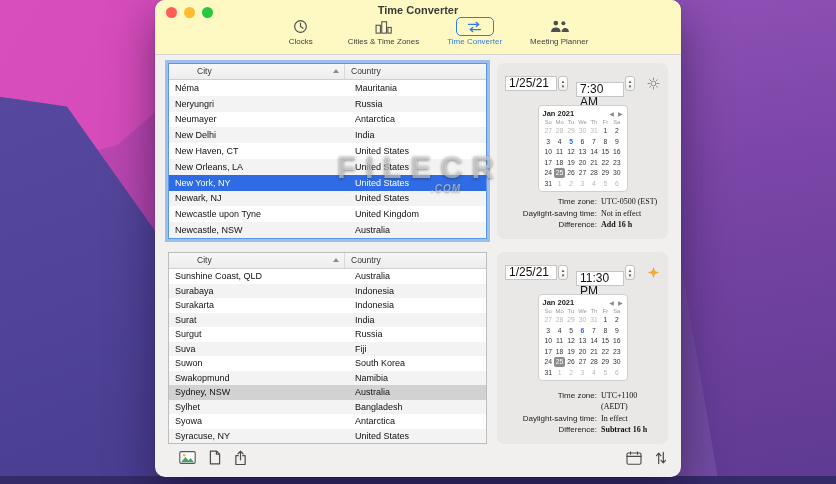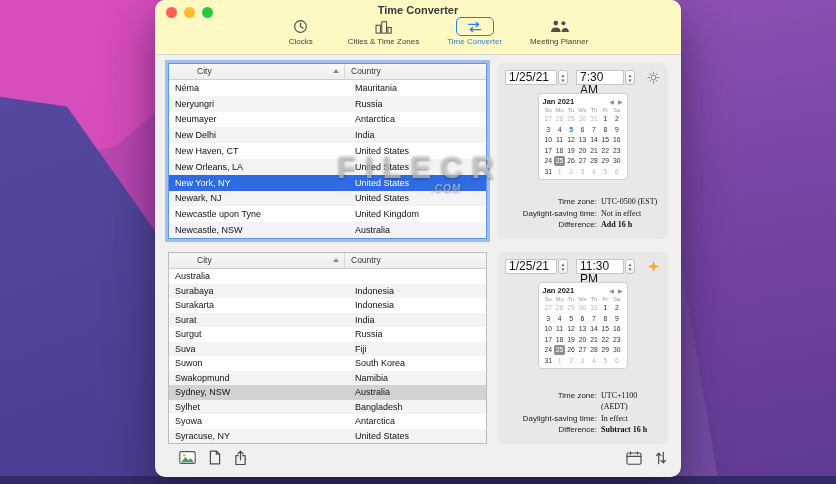--- a/index.html
+++ b/index.html
@@ -46,21 +46,21 @@
   .t-row.sel-focus{background:#2e6be4 !important;color:#fff;}
   .t-row.sel-blur{background:#d2d2d2 !important;color:#111;}
   .t-cell{padding:0 6px;box-sizing:border-box;white-space:nowrap;overflow:hidden;}
   .t-cell.c1{width:180px;}
   .t-cell.c2{flex:1;}
 
   .panel{flex:1;background:#e9e8e7;border-radius:7px;padding:7px 8px;box-sizing:border-box;display:flex;flex-direction:column;}
   .dt-row{display:flex;align-items:center;}
   .field{background:#fff;border:1px solid #c6c6c6;font-size:12px;height:15px;line-height:13px;padding:0 3px;box-sizing:border-box;color:#111;}
   .field.date{width:52px;}
-  .field.time{width:48px;margin-left:8px;}
+  .field.time{width:48px;margin-left:8px;margin-top:12px;}
   .stepper{margin-left:1px;width:10px;height:15px;border:1px solid #c2c2c2;border-radius:3px;background:linear-gradient(#fff,#efefef);display:flex;flex-direction:column;align-items:center;justify-content:center;box-sizing:border-box;}
   .stepper span{font-size:4.5px;line-height:5px;color:#555;}
   .daynight{margin-left:auto;width:14px;height:14px;display:flex;align-items:center;justify-content:center;}
 
   .cal{margin:8px auto 0;width:90px;background:#fff;border:1px solid #cfcfcf;border-radius:4px;padding:3px 4px;box-sizing:border-box;}
   .cal-head{display:flex;align-items:center;font-size:7.5px;font-weight:bold;color:#222;}
   .cal-title{flex:1;}
   .cal-nav{color:#8a8a8a;font-size:5.5px;}
   .cal-nav span{margin-left:3px;cursor:default;}
   .cal-dow{display:grid;grid-template-columns:repeat(7,1fr);font-size:5.8px;color:#9a9a9a;text-align:center;margin-top:1px;}
@@ -305,20 +305,21 @@
         <div class="t-hcell city">
           <span class="hlabel">City</span>
           <span class="sort-caret"></span>
         </div>
         <div class="t-hcell country">
           <span class="hlabel">Country</span>
         </div>
       </div>
       <div class="t-body">
               <div class="t-row">
+                <div class="t-cell c1">Sunshine Coast, QLD</div>
                 <div class="t-cell c2">Australia</div>
               </div>
               <div class="t-row">
                 <div class="t-cell c1">Surabaya</div>
                 <div class="t-cell c2">Indonesia</div>
               </div>
               <div class="t-row">
                 <div class="t-cell c1">Surakarta</div>
                 <div class="t-cell c2">Indonesia</div>
               </div>

